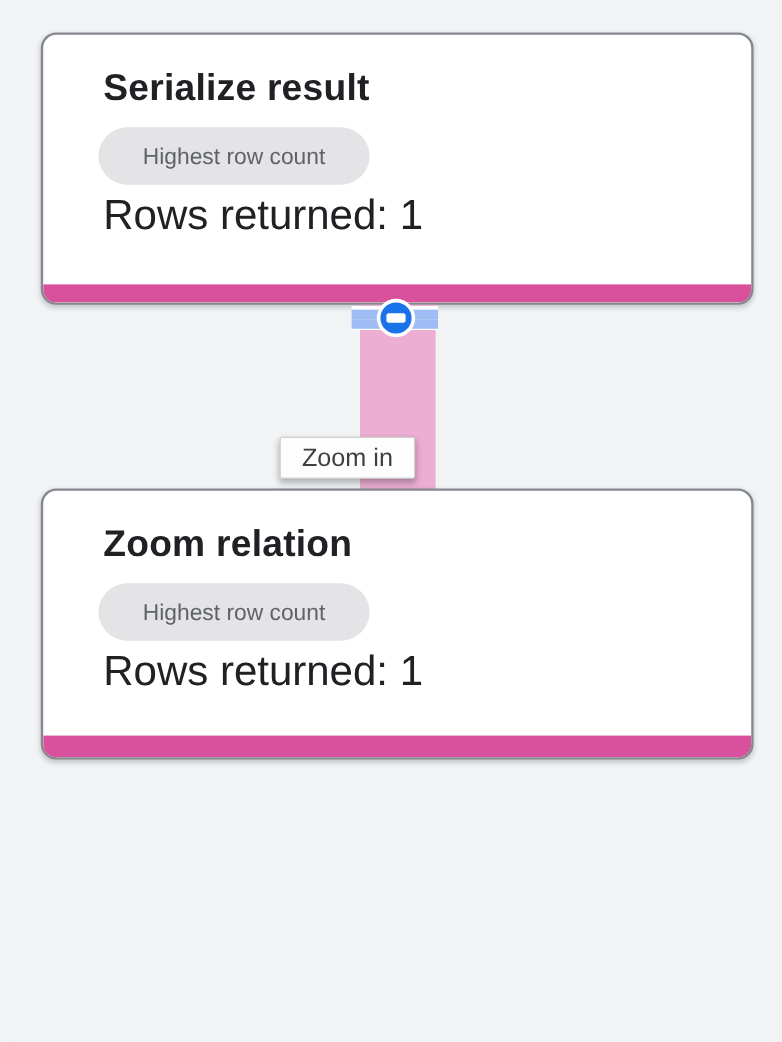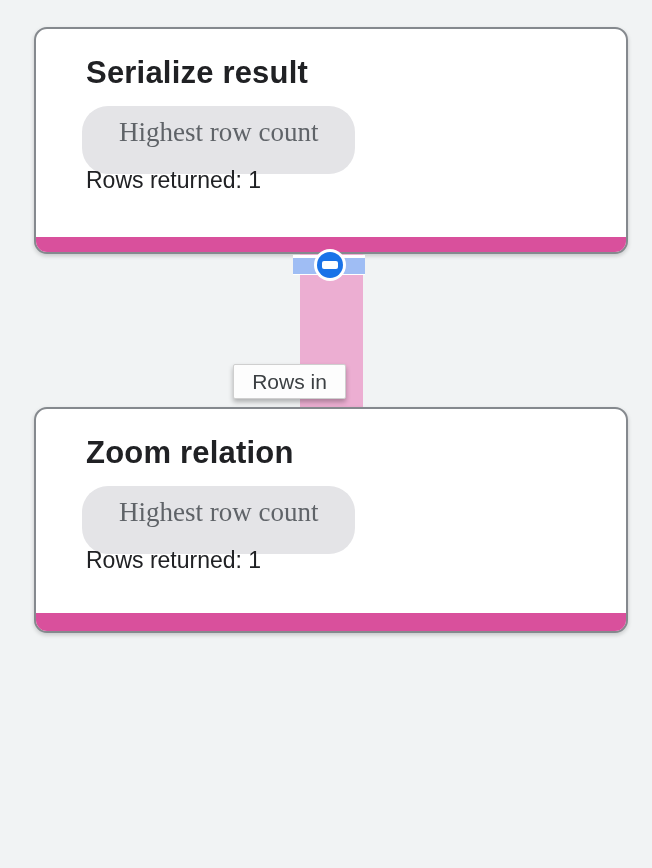--- a/index.html
+++ b/index.html
@@ -45,32 +45,31 @@
   .stage-title{
     position:absolute;left:46px;top:22px;
     font-size:31px;line-height:36px;
     font-weight:700;
     color:var(--text-primary);
     letter-spacing:.2px;
     white-space:nowrap;
   }
   .badge{
     position:absolute;left:46px;top:77px;
-    height:68px;line-height:52px;
+    height:48px;line-height:52px;
     padding:0 37px;
     border-radius:26px;
     background:var(--badge-bg);
     color:var(--badge-text);
-    font-size:27px;
+    font-size:19px;
     white-space:nowrap;
-    font-family:Liberation Serif, serif;
   }
   .rows{
     position:absolute;left:46px;top:130px;
-    font-size:23px;line-height:34px;
+    font-size:35px;line-height:34px;
     color:var(--text-primary);
     white-space:nowrap;
   }
   .accent-bar{
     position:absolute;left:0;right:0;bottom:0;
     background:var(--accent-pink);
   }
   .card-1 .accent-bar{height:15px;}
   .card-2 .accent-bar{height:18px;}
   
@@ -148,21 +147,21 @@
     <div class="stripe s1"></div>
     <div class="stripe s2"></div>
   </div>
   <button class="collapse-button" aria-label="collapse">
     <span class="collapse-inner">
       <span class="minus-glyph"></span>
     </span>
   </button>
 
   <div class="tooltip">
-    <span>Rows in</span>
+    <span>Zoom in</span>
   </div>
 
   <section class="card card-2">
     <h2 class="stage-title">Zoom relation</h2>
     <span class="badge">Highest row count</span>
     <div class="rows">Rows returned: 1</div>
     <div class="accent-bar"></div>
   </section>
 
 </div>

